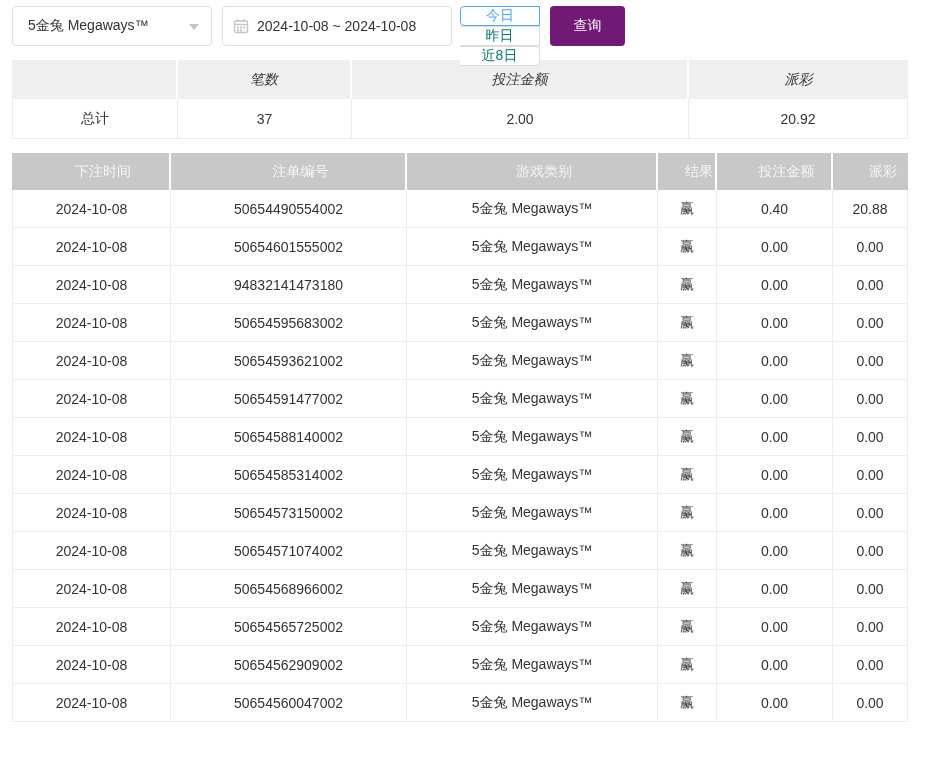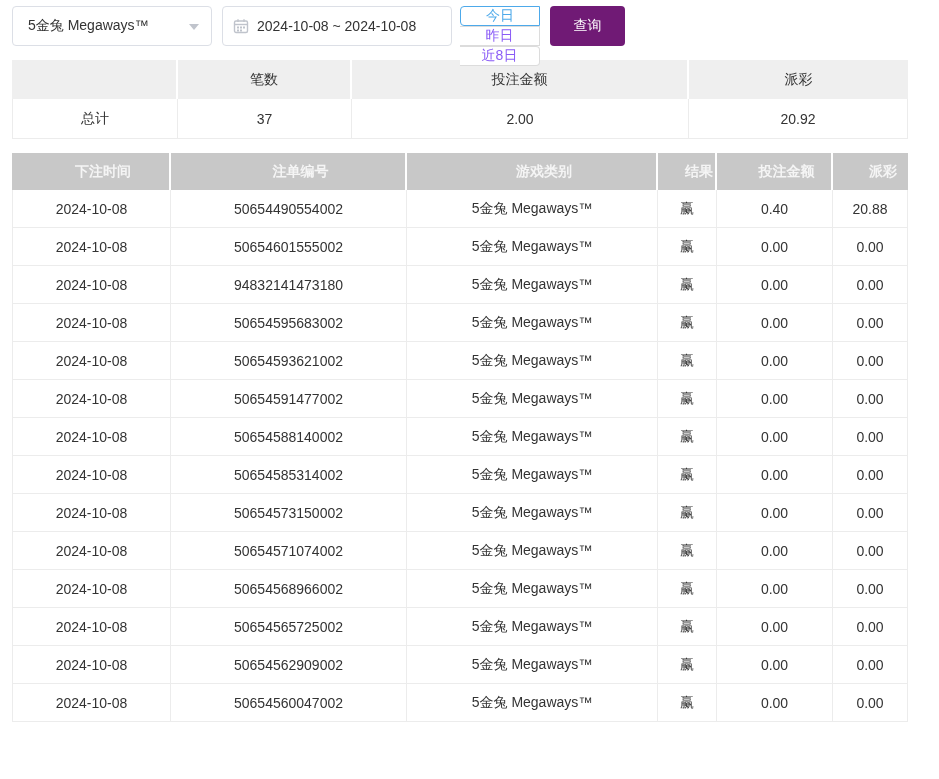--- a/index.html
+++ b/index.html
@@ -16,43 +16,43 @@
   .controls { display:flex; align-items:center; height:40px; margin-top:6px; }
   .select-box { position:relative; width:200px; height:40px; border:1px solid #dcdfe6; border-radius:4px;
     display:flex; align-items:center; padding:0 30px 0 15px; font-size:14px; color:#333; cursor:pointer; background:#fff; }
   .select-caret { position:absolute; right:12px; top:17px; width:0; height:0;
     border-left:5px solid transparent; border-right:5px solid transparent; border-top:6px solid #c0c4cc; }
   .date-box { width:230px; height:40px; border:1px solid #dcdfe6; border-radius:4px; margin-left:10px;
     display:flex; align-items:center; padding:0 10px; font-size:14px; color:#333; background:#fff; cursor:pointer; }
   .date-box .cal { margin-right:8px; flex:0 0 auto; display:flex; }
   .seg-group { display:flex; margin-left:8px; height:40px;flex-direction:column; }
   .seg { width:80px; height:40px; display:flex; align-items:center; justify-content:center;
-    font-size:14px; background:#fff; border:1px solid #dcdcdc; border-left-width:0; color:#8b5cf6; cursor:pointer; }
+    font-size:14px; background:#fff; border:1px solid #dcdcdc; border-left-width:0; color:#0f766e; cursor:pointer; }
   .seg:first-child { border-left-width:1px; border-radius:4px 0 0 4px; }
   .seg:last-child { border-radius:0 4px 4px 0; }
   .seg.active { border:1px solid #4da9ea; color:#4da9ea; z-index:1; }
   .query-btn { width:75px; height:40px; margin-left:10px; background:#701a75; color:#fff; border:none;
     border-radius:4px; font-size:14px; cursor:pointer; font-family:inherit; }
 
   
   table { border-collapse:separate; border-spacing:0; table-layout:fixed; font-size:14px; }
   td, th { overflow:hidden; white-space:nowrap; }
 
   
   .summary-table { width:896px; margin-top:14px; }
   .summary-table th { height:39px; background:#efefef; font-weight:normal; color:#333; text-align:center;
-    border-right:2px solid #fff; }
+    border-right:2px solid #fff;font-style:italic; }
   .summary-table th:last-child { border-right:none; }
   .summary-table td { height:40px; text-align:center; background:#fff;
     border-bottom:1px solid #ececec; border-right:1px solid #ececec; }
   .summary-table td:first-child { border-left:1px solid #ececec; }
 
   
   .bets-table { width:896px; margin-top:14px; }
-  .bets-table th { height:37px; background:#c8c8c8; color:#f5f5f5; font-weight:700; text-align:center;
+  .bets-table th { height:37px; background:#c8c8c8; color:#f5f5f5; font-weight:400; text-align:center;
     border-right:2px solid #fff;padding-left:25px; }
   .bets-table th:last-child { border-right:none; }
   .bets-table td { height:38px; text-align:center; background:#fff; color:#333;
     border-bottom:1px solid #ececec; border-right:1px solid #ececec; }
   .bets-table td:first-child { border-left:1px solid #ececec; }
 </style>
 </head>
 <body>
 
 <div class="wrap">

